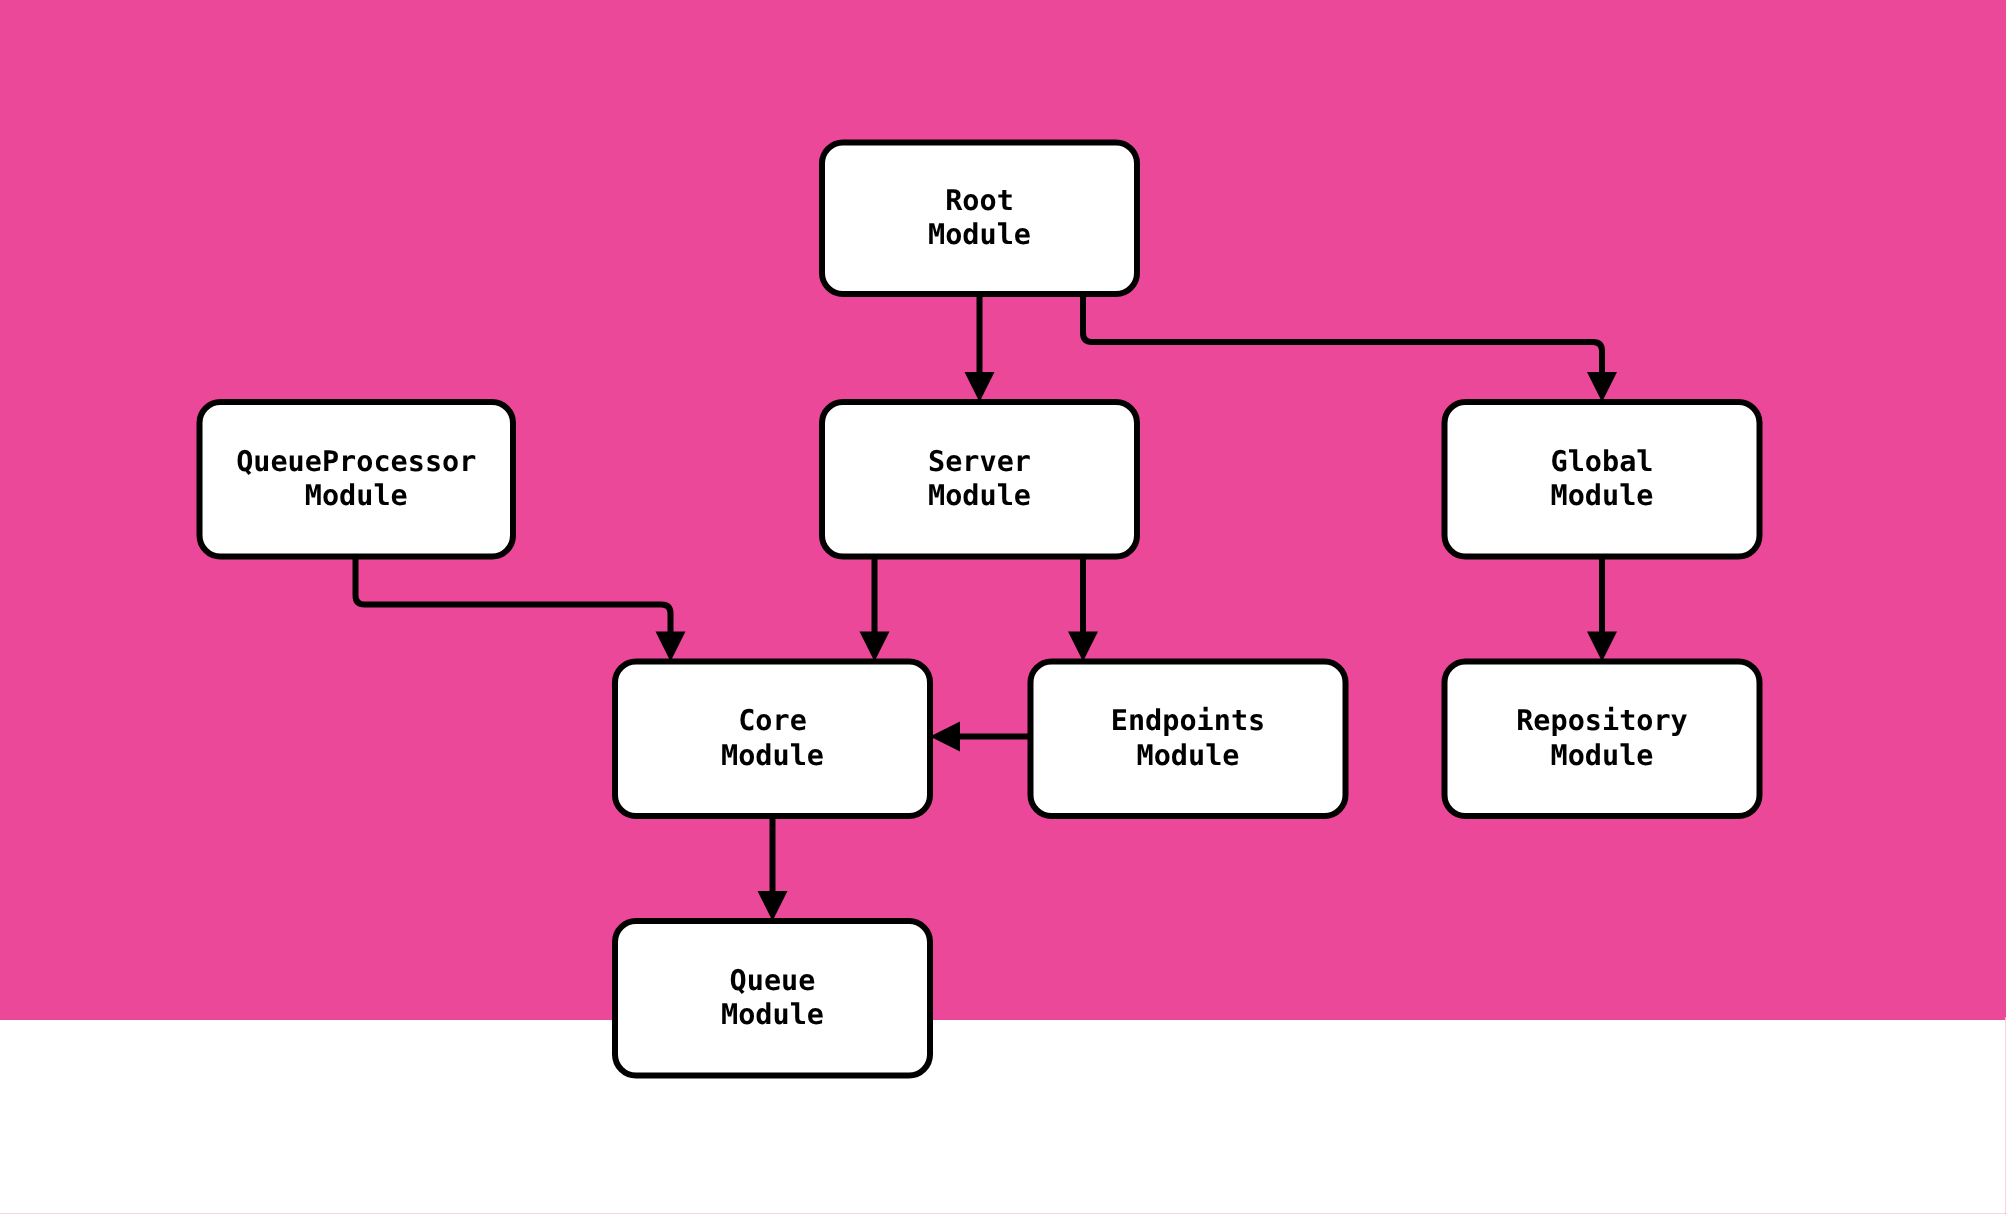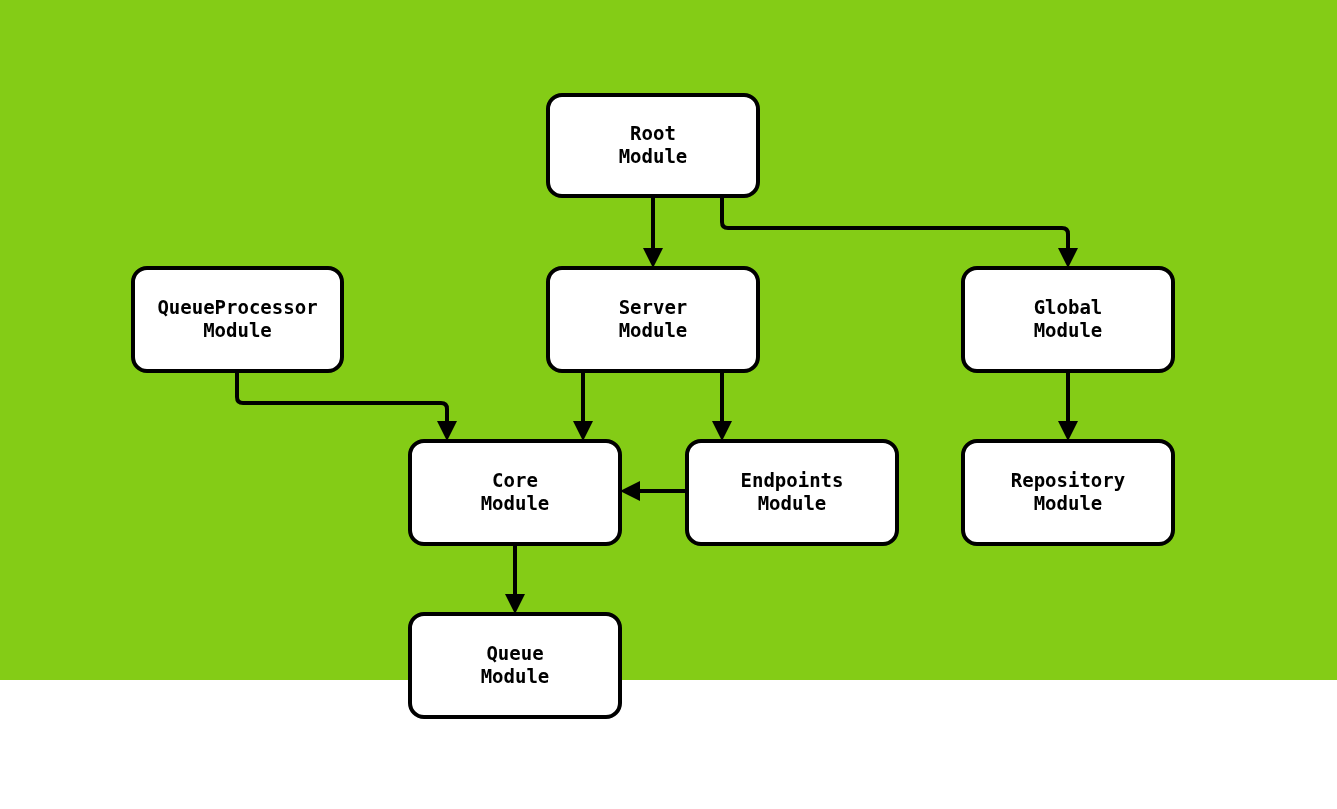--- a/index.html
+++ b/index.html
@@ -11,21 +11,21 @@
   body {
     width: 1337px;
     height: 809px;
     overflow: hidden;
     font-family: "DejaVu Sans Mono", "Liberation Mono", monospace;
   }
   #diagram-root {
     position: relative;
     width: 1337px;
     height: 680px;
-    background: #84cc16;
+    background: #ec4899;
   }
   svg#diagram-canvas {
     position: absolute;
     top: 0;
     left: 0;
     width: 1337px;
     height: 809px;
     display: block;
   }
   .node-box {

